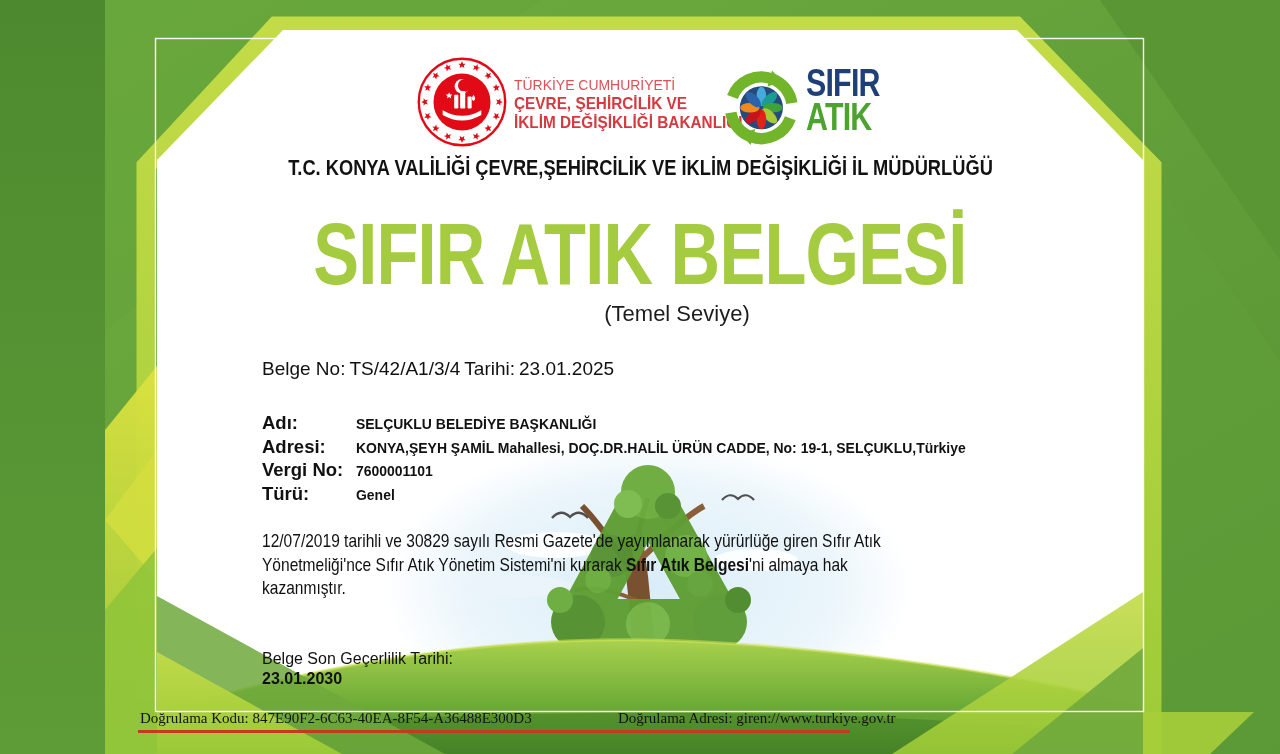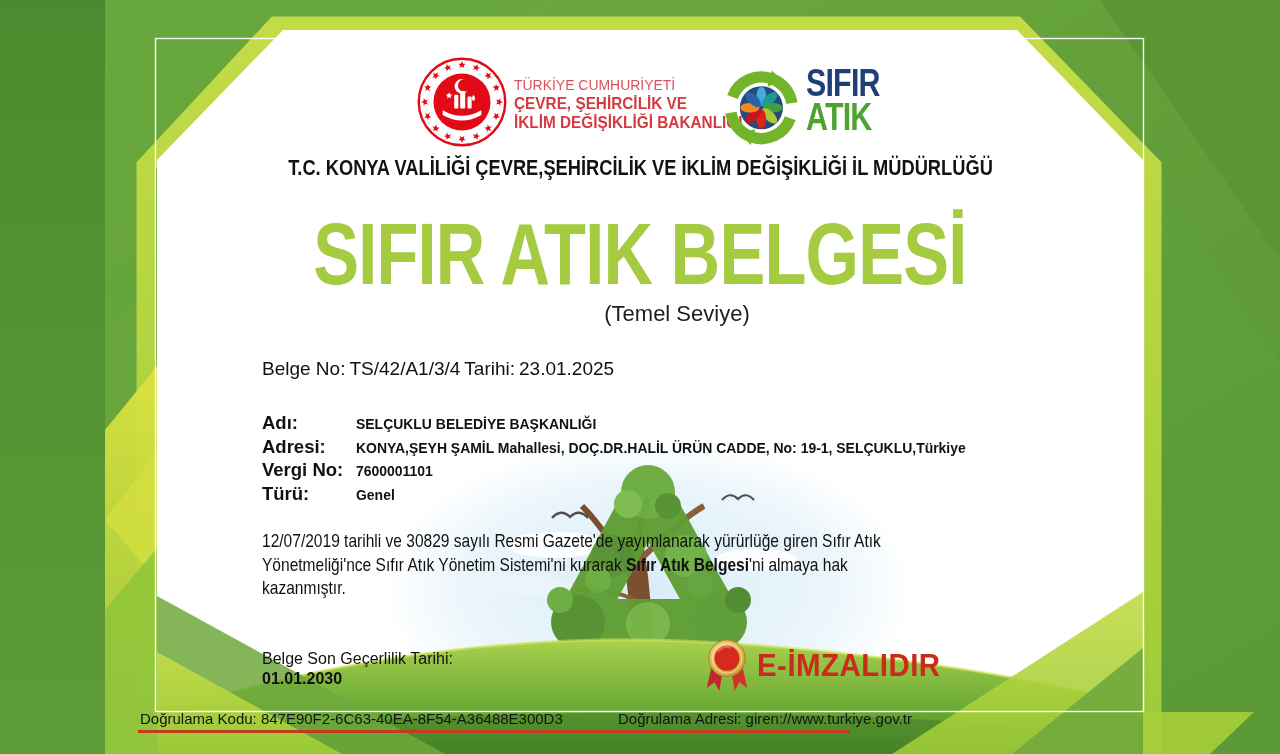--- a/index.html
+++ b/index.html
@@ -50,21 +50,21 @@
   
   .eimza{left:702px;top:637px;display:flex;align-items:center;gap:5px;}
   .eimza .lbl{font-size:31px;font-weight:800;color:#CB2A1C;letter-spacing:.5px;
               transform:scaleX(.95);transform-origin:left center;white-space:nowrap;}
 
   
   .validity{left:262px;top:649px;font-size:16px;color:#111;line-height:1.25;}
   .validity .date{font-weight:700;}
 
   
-  .footer-code,.footer-addr{top:710px;font-family:Liberation Sans, sans-serif;font-size:15px;color:#141414;white-space:nowrap;}
+  .footer-code,.footer-addr{top:710px;font-family:Liberation Serif, serif;font-size:15px;color:#141414;white-space:nowrap;}
   .footer-code{left:140px;}
   .footer-addr{left:618px;}
   .footer-line{left:138px;top:730px;width:712px;height:2.5px;background:#C43A1E;}
 </style>
 </head>
 <body>
 
 <div id="canvas">
 
   <svg id="deco" viewBox="0 0 1280 754" preserveAspectRatio="none" aria-hidden="true">
@@ -258,42 +258,24 @@
       <span class="flabel">Türü:</span>
       <span class="fvalue">Genel</span>
     </div>
   </div>
 
   <div class="abs body-par">
     <span>12/07/2019 tarihli ve 30829 sayılı Resmi Gazete'de yayımlanarak yürürlüğe giren Sıfır Atık Yönetmeliği'nce Sıfır Atık Yönetim Sistemi'ni kurarak </span><b>Sıfır Atık Belgesi</b><span>'ni almaya hak kazanmıştır.</span>
   </div>
 
 
-  <div class="abs eimza">
-    <svg width="50" height="58" viewBox="0 0 52 60">
-      <defs>
-        <radialGradient id="goldG" cx=".4" cy=".35" r=".8">
-          <stop offset="0" stop-color="#F4DD8E"></stop>
-            <stop offset=".6" stop-color="#DDB64B"></stop>
-            <stop offset="1" stop-color="#B98E2F"></stop>
-        </radialGradient>
-      </defs>
-      <polygon points="10,30 22,32 18,56 13,47 5,53" fill="#C1272D"></polygon>
-      <polygon points="30,32 42,30 47,53 39,47 34,56" fill="#D0342C"></polygon>
-      <circle cx="26" cy="22" r="19" fill="url(#goldG)" stroke="#A87F26" stroke-width="1"></circle>
-      <circle cx="26" cy="22" r="15.5" fill="none" stroke="#FFFFFF" stroke-width="1" opacity=".55"></circle>
-      <circle cx="26" cy="22" r="13" fill="#D42B1E"></circle>
-      <path d="M17,15 A12,12 0 0 1 30,11" stroke="#F07065" stroke-width="2" fill="none" opacity=".8"></path>
-    </svg>
-    <span class="lbl">E-İMZALIDIR</span>
-  </div>
 
   <div class="abs validity">
     <div>Belge Son Geçerlilik Tarihi:</div>
-    <div class="date">01.01.2030</div>
+    <div class="date">23.01.2030</div>
   </div>
 
   <div class="abs footer-code">
     <span>Doğrulama Kodu:</span>
     <span>847E90F2-6C63-40EA-8F54-A36488E300D3</span>
   </div>
   <div class="abs footer-addr">
     <span>Doğrulama Adresi:</span>
     <span>giren://www.turkiye.gov.tr</span>
   </div>

